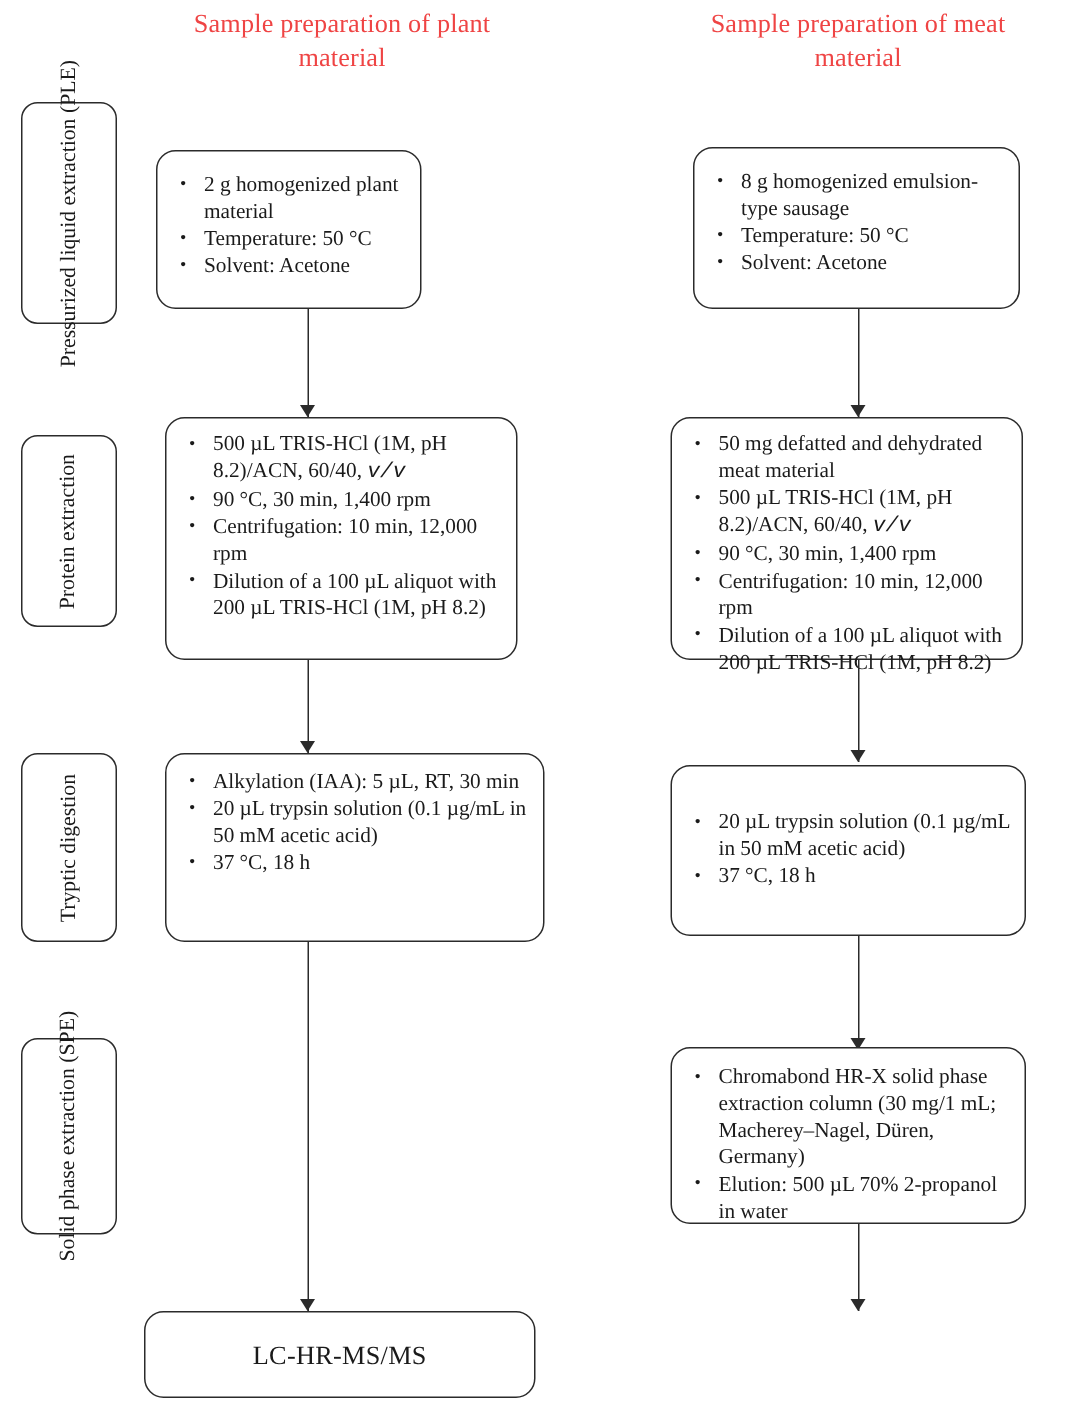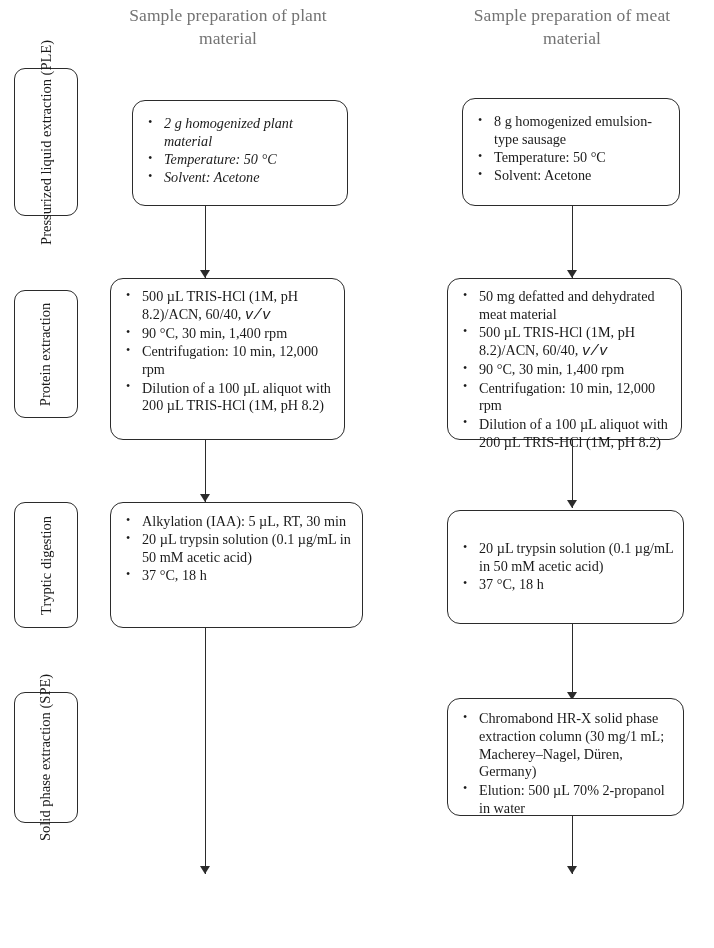--- a/index.html
+++ b/index.html
@@ -21,21 +21,21 @@
     width: 714px;
     height: 948px;
   }
 
   
   .col-header {
     position: absolute;
     text-align: center;
     font-size: 17.5px;
     line-height: 1.32;
-    color: #737373;
+    color: #ef4444;
     letter-spacing: 0.1px;
   }
   #header-plant { left: 108px; top: 4px; width: 240px; }
   #header-meat  { left: 452px; top: 4px; width: 240px; }
 
   
   .node {
     position: absolute;
     box-sizing: border-box;
     border: 1.15px solid #2b2b2b;
@@ -133,21 +133,21 @@
   </div>
 
   <div class="stage-label" style="left:14px; top:502px; width:64px; height:126px;">
     <div class="rot">Tryptic digestion</div>
   </div>
 
   <div class="stage-label" style="left:14px; top:692px; width:64px; height:131px;">
     <div class="rot">Solid phase extraction (SPE)</div>
   </div>
 
-  <div class="node" style="left:132px; top:100px; width:216px; height:106px;font-style:italic;">
+  <div class="node" style="left:104px; top:100px; width:177px; height:106px;">
     <div class="inner" style="top:14px;">
       <ul class="bullets">
         <li>2 g homogenized plant material</li>
         <li>Temperature: 50 °C</li>
         <li>Solvent: Acetone</li>
       </ul>
     </div>
   </div>
   <div class="conn" style="left:204.5px; top:206px; height:72px;"></div>
   <div class="arrowhead" style="left:200px; top:270px;"></div>
@@ -170,20 +170,23 @@
       <ul class="bullets">
         <li>Alkylation (IAA): 5 µL, RT, 30 min</li>
         <li>20 µL trypsin solution (0.1 µg/mL in 50 mM acetic acid)</li>
         <li>37 °C, 18 h</li>
       </ul>
     </div>
   </div>
   <div class="conn" style="left:204.5px; top:628px; height:246px;"></div>
   <div class="arrowhead" style="left:200px; top:866px;"></div>
 
+  <div class="node centered" style="left:96px; top:874px; width:261px; height:58px;">
+    <span class="label">LC-HR-MS/MS</span>
+  </div>
 
   <div class="node" style="left:462px; top:98px; width:218px; height:108px;">
     <div class="inner" style="top:14px;">
       <ul class="bullets">
         <li>8 g homogenized emulsion-type sausage</li>
         <li>Temperature: 50 °C</li>
         <li>Solvent: Acetone</li>
       </ul>
     </div>
   </div>

